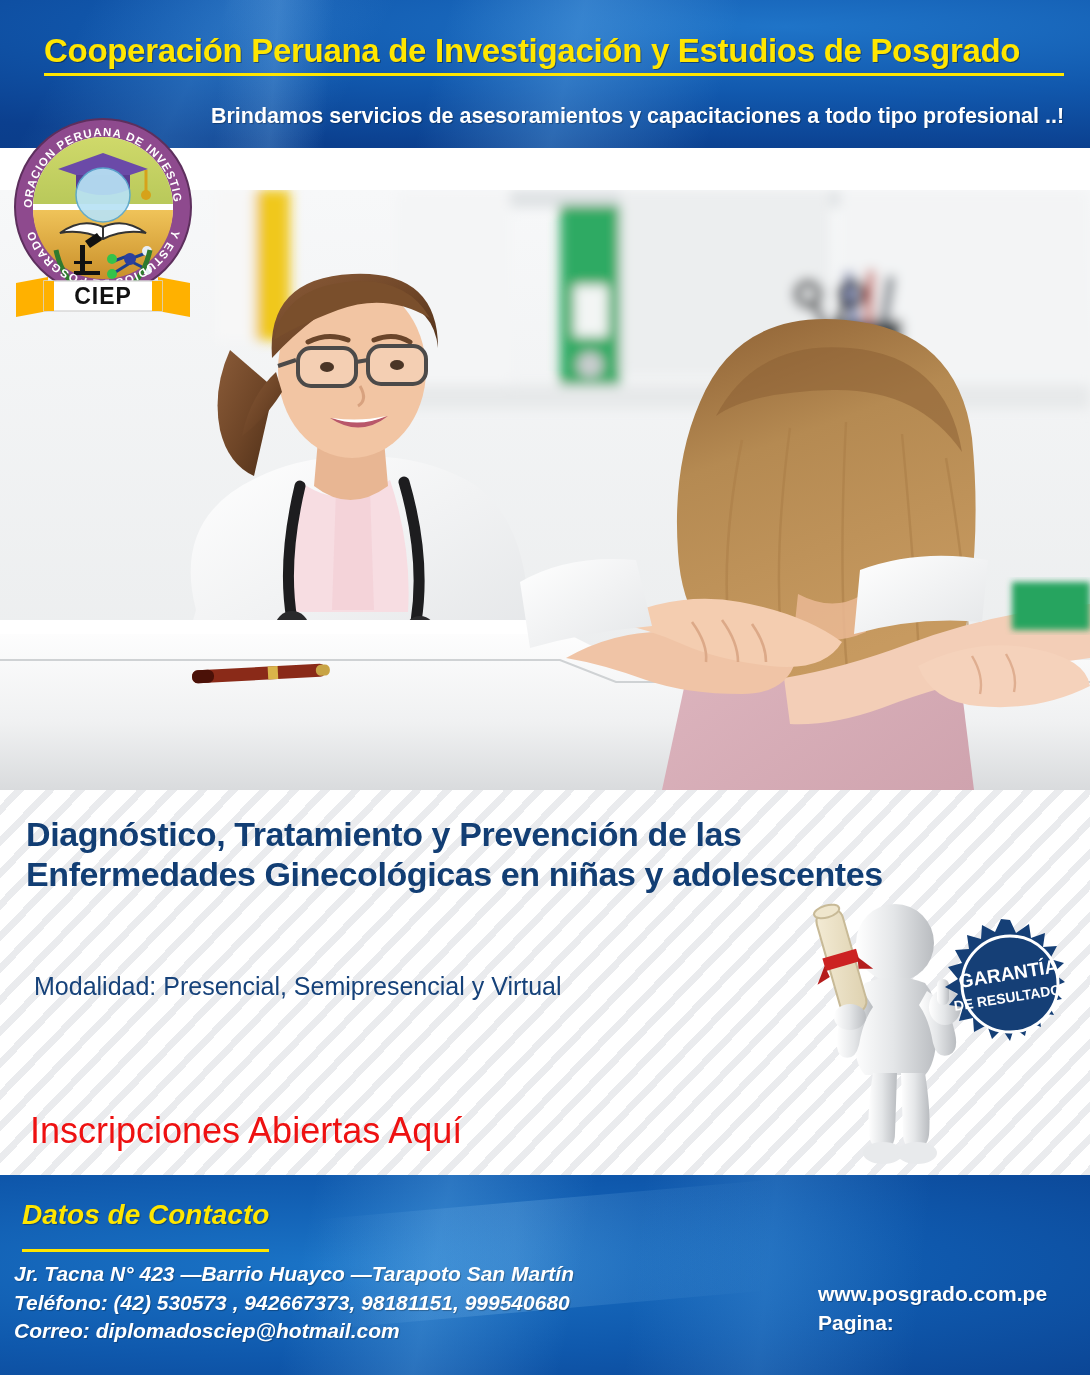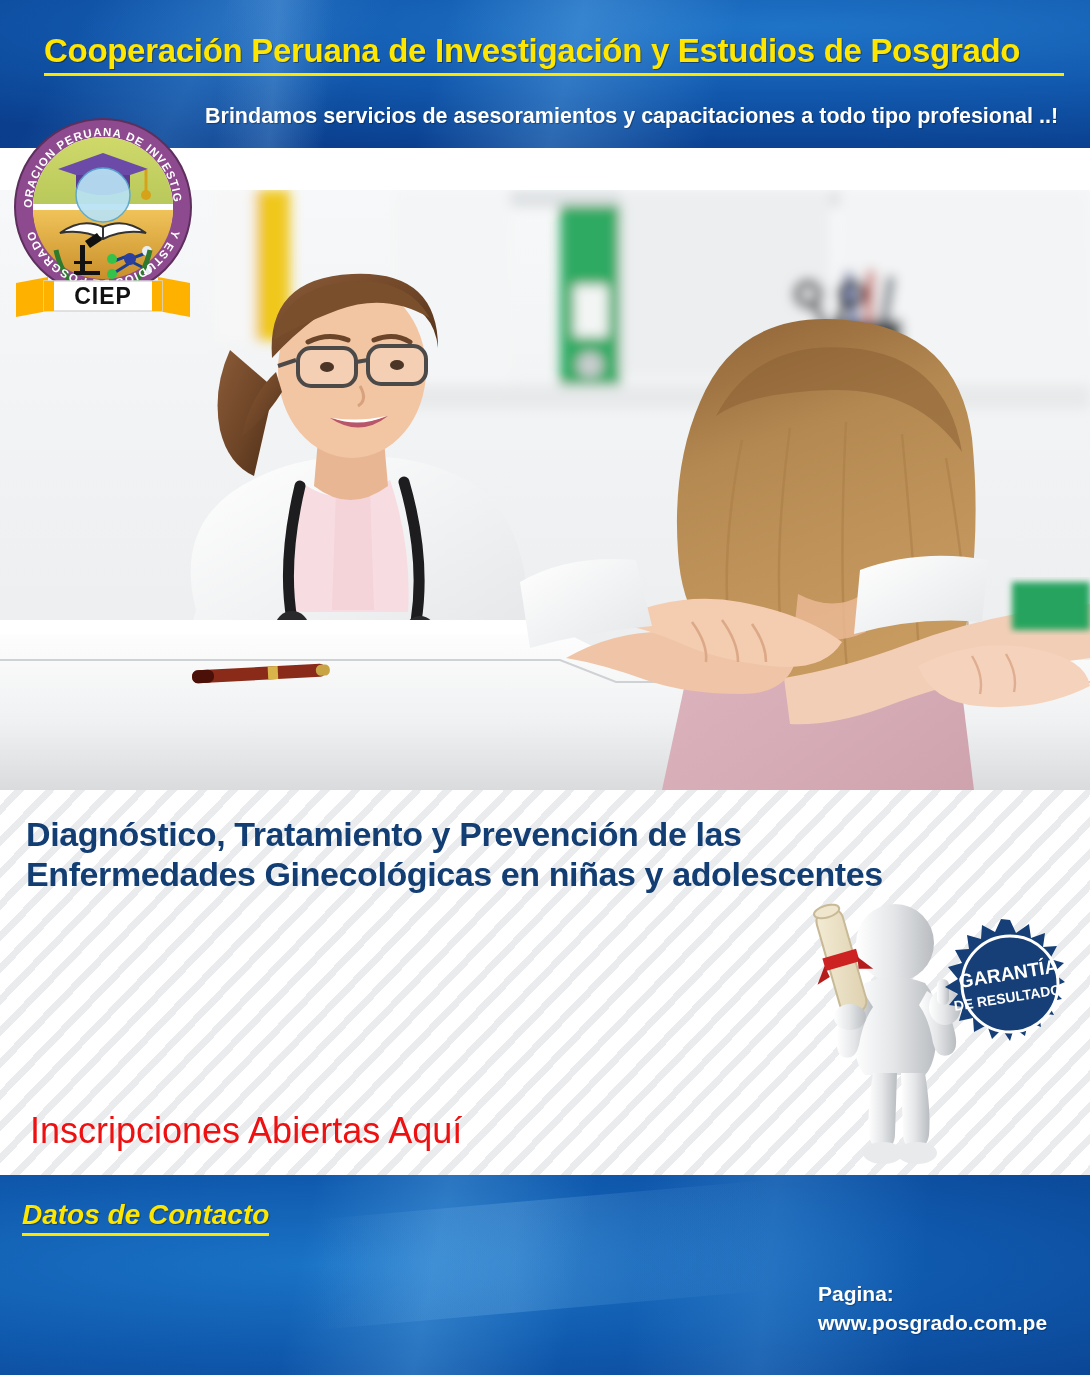--- a/index.html
+++ b/index.html
@@ -32,20 +32,21 @@
     letter-spacing:-0.3px; white-space:nowrap;
     text-shadow:1px 1px 0 rgba(0,0,0,0.35);
     border-bottom:3px solid #ffe600; padding-bottom:3px;
     z-index:3;
   }
   .header-sub {
     position:absolute; left:205px; top:103px; width:865px;
     font-size:21.5px; font-weight:bold; color:#ffffff; line-height:1.24;
     text-shadow:1px 1px 1px rgba(0,0,0,0.3);
     z-index:3;
+    text-align:center;
   }
 
   
   .logo {
     position:absolute; left:8px; top:85px; width:190px; height:235px; z-index:9;
   }
   .logo svg { display:block; width:190px; height:235px; }
 
   
   .photo {
@@ -99,21 +100,21 @@
     overflow:hidden;
   }
   .footer:after{
     content:""; position:absolute; left:-10%; top:10%; width:130%; height:55%;
     background:linear-gradient(97deg, rgba(255,255,255,0) 30%, rgba(160,215,252,0.20) 44%, rgba(255,255,255,0) 62%);
     transform:rotate(-5deg);
   }
   .contact-head {
     position:absolute; left:22px; top:24px;
     font-size:28px; font-weight:bold; font-style:italic; color:#ffe600;
-    border-bottom:3px solid #ffe600; padding-bottom:2px;
+    border-bottom:3px solid #ffe600; padding-bottom:18px;
     text-shadow:1px 1px 1px rgba(0,0,0,0.3);
     z-index:3;
   }
   .contact-lines {
     position:absolute; left:14px; top:85px; width:700px;
     font-size:21px; font-weight:bold; font-style:italic; color:#ffffff;
     line-height:1.36; text-shadow:1px 1px 1px rgba(0,0,0,0.28);
     z-index:3;
   }
   .page-block {
@@ -360,20 +361,21 @@
         <path d="M520 392 q48 -28 116 -22 l16 66 q-66 6 -122 22 z" fill="url(#coat)"></path>
         <path d="M860 380 q60 -22 128 -10 l-6 62 q-64 -6 -128 12 z" fill="url(#coat)"></path>
       </g>
 
       <rect x="1012" y="392" width="78" height="48" fill="#28a45f" filter="url(#blur3)"></rect>
     </svg>
   </div>
 
   <div class="body-sec">
     <div class="course-title">Diagnóstico, Tratamiento y Prevención de las Enfermedades Ginecológicas en niñas y adolescentes</div>
+    <div class="modalidad">Modalidad: Presencial, Semipresencial y Virtual</div>
     <div class="inscrip">Inscripciones Abiertas Aquí</div>
 
     <div class="mascot">
       <svg viewBox="0 0 185 275" xmlns="http://www.w3.org/2000/svg">
         <defs>
           <linearGradient id="bodyG" x1="0" y1="0" x2="1" y2="0">
             <stop offset="0%" stop-color="#ffffff"></stop>
               <stop offset="48%" stop-color="#e4e6e8"></stop>
               <stop offset="100%" stop-color="#b9bcc0"></stop>
           </linearGradient>
@@ -420,19 +422,24 @@
         <g transform="rotate(-9 70 66)">
           <text x="70" y="62" text-anchor="middle" font-family="Liberation Sans, sans-serif" font-size="19" font-weight="bold" fill="#ffffff">GARANTÍA</text>
           <text x="70" y="84" text-anchor="middle" font-family="Liberation Sans, sans-serif" font-size="14" font-weight="bold" fill="#ffffff">DE RESULTADOS</text>
         </g>
       </svg>
     </div>
   </div>
 
   <div class="footer">
     <div class="contact-head">Datos de Contacto</div>
+    <div class="contact-lines">
+      <div>Jr. Tacna N° 423 —Barrio Huayco —Tarapoto San Martín</div>
+      <div>Teléfono: (42) 530573 , 942667373, 98181151, 999540680</div>
+      <div>Correo: diplomadosciep@hotmail.com</div>
+    </div>
     <div class="page-block">
+      <div>www.posgrado.com.pe</div>
       <div>Pagina:</div>
-      <div>www.posgrado.com.pe</div>
     </div>
   </div>
 
 </div>
 
 </body></html>

